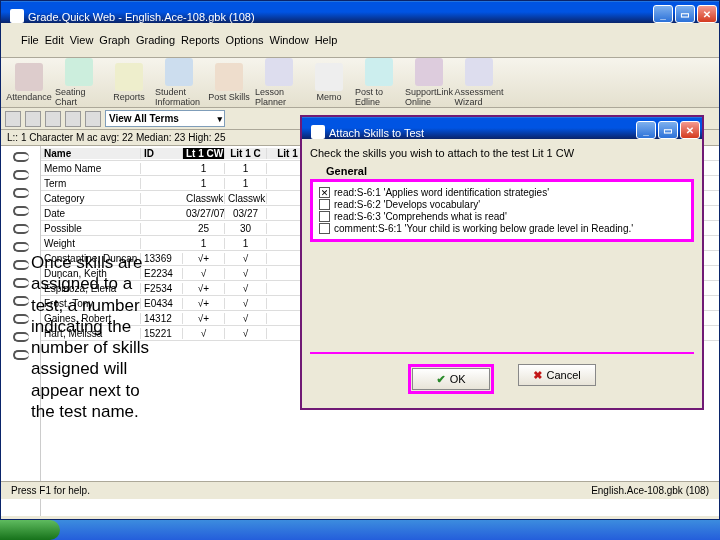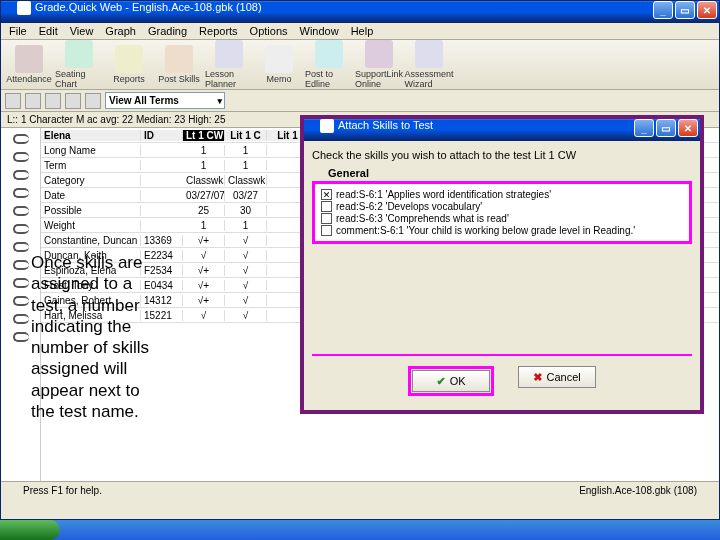--- a/index.html
+++ b/index.html
@@ -1,47 +1,47 @@
 <!DOCTYPE html>
 <html><head>
 <meta charset="utf-8">
 <style>
   * { margin: 0; padding: 0; box-sizing: border-box; font-family: Tahoma, sans-serif; }
   body { width: 720px; height: 540px; background: #3a6ea5; overflow: hidden; position: relative; }
   .window { position: absolute; background: #ece9d8; border: 1px solid #0a246a; }
-  .titlebar { height: 22px; background: linear-gradient(to bottom, #3c8cde 0%, #0054e3 5%, #0054e3 50%, #0a246a 100%); display: flex; align-items: flex-start; color: #fff; font-size: 11px; padding-left: 16px; }
+  .titlebar { height: 22px; background: linear-gradient(to bottom, #3c8cde 0%, #0054e3 5%, #0054e3 50%, #0a246a 100%); display: flex; align-items: flex-end; color: #fff; font-size: 11px; padding-left: 9px; }
   .titlebar .icon-app { width: 14px; height: 14px; background: #fff; border-radius: 2px; margin-right: 4px; }
   .titlebar .spacer { flex: 1; }
   .winbtn { width: 20px; height: 18px; margin-right: 2px; border: 1px solid #fff; border-radius: 3px; display:flex; align-items:center; justify-content:center; color:#fff; font-size:10px; font-weight:bold; }
   .btn-min,.btn-max{ background: linear-gradient(#7eb0ee,#2b71d8);} .btn-close{ background: linear-gradient(#f49a8f,#d43a1f);}
-  .menubar { height: 17px; background:#ece9d8; display:flex; align-items:center; font-size:11px; padding-left:8px; gap:12px; border-bottom:1px solid #aca899;}
+  .menubar { height: 35px; background:#ece9d8; display:flex; align-items:center; font-size:11px; padding-left:20px; gap:6px; border-bottom:1px solid #aca899;}
   .menubar span{ cursor:default;}
   .toolbar-big { height: 50px; background:linear-gradient(#f6f4ec,#e4e0ce); display:flex; align-items:center; padding:2px 4px; gap:2px; border-bottom:1px solid #aca899;}
   .tbtn { width:48px; display:flex; flex-direction:column; align-items:center; font-size:9px; color:#333; gap:1px; }
   .tbtn .bigicon{ width:28px; height:28px; border-radius:3px; }
   .toolbar-small{ height:22px; background:#ece9d8; display:flex; align-items:center; padding:2px 4px; gap:4px; border-bottom:1px solid #aca899; font-size:10px;font-weight:bold;}
   .smicon{ width:16px; height:16px; background:#ddd; border:1px solid #999;}
   .combo{ height:17px; border:1px solid #7f9db9; background:#fff; display:flex; align-items:center; padding:0 14px 0 3px; font-size:10px; position:relative;}
   .combo::after{ content:"▾"; position:absolute; right:2px; font-size:9px; color:#000;}
   .statline{ height:16px; background:#ece9d8; font-size:10px; display:flex; align-items:center; padding-left:6px; border-bottom:1px solid #aca899;}
   .sheet-area{ position:relative; background:#fff; height:370px; display:flex;}
   .binder{ width:40px; background:#fff; border-right:1px solid #ccc; display:flex; flex-direction:column; align-items:center; padding-top:6px; gap:8px;}
   .ring{ width:16px; height:10px; border:2px solid #555; border-radius:8px; border-right:none;}
   .grid{ flex:1; font-size:10px; }
   .grow{ display:flex; border-bottom:1px solid #ddd; height:15px; align-items:center;}
   .gcell{ padding:0 3px; border-right:1px solid #ddd; overflow:hidden; white-space:nowrap;}
   .c-name{ width:100px;} .c-id{width:42px;} .c-t{width:42px; text-align:center;}
   .hdr .gcell{ background:#eee; font-weight:bold;}
   .hdr .sel{ background:#000; color:#fff;}
   .overlay-text{ position:absolute; left:30px; top:215px; font-family: Georgia, serif; font-size:17px; color:#000; line-height:1.25;margin-top:36px; }
-  .statusbar{ position:absolute; bottom:20px; left:0; right:0; height:18px; background:#ece9d8; border-top:1px solid #aca899; display:flex; align-items:center; font-size:10px; padding:0 22px; justify-content:space-between;}
+  .statusbar{ position:absolute; bottom:20px; left:0; right:0; height:18px; background:#ece9d8; border-top:1px solid #aca899; display:flex; align-items:center; font-size:10px; padding:0 10px; justify-content:space-between;}
   .taskbar{ position:absolute; bottom:0; left:0; right:0; height:20px; background:linear-gradient(#3c8cde,#245edb);}
   .start{ width:60px; height:100%; background:linear-gradient(#5fbb5f,#16721a); border-radius:0 10px 10px 0;}
 
-  .dialog{ left:300px; top:115px; width:404px; border:4px solid #701a75;}
+  .dialog{ left:300px; top:115px; width:404px; border:2px solid #701a75;}
   .dialog .body{ background:#ece9d8; padding:8px; font-size:11px;}
   .fieldset-label{ font-weight:bold; margin:6px 16px 2px;}
   .skill-box{ border:3px solid #f0f; padding:4px 6px; background:#fff;}
   .skill-row{ display:flex; align-items:center; gap:4px; font-size:10px; margin:1px 0;}
   .chk{ width:11px; height:11px; border:1px solid #555; background:#fff; display:flex; align-items:center; justify-content:center; font-size:9px;}
   .dlg-btns{ display:flex; justify-content:center; gap:24px; padding:10px 0 6px; border-top:2px solid #f0f; margin-top:110px;}
   .btn{ width:78px; height:22px; border:1px solid #888; background:linear-gradient(#fff,#e8e4d8); font-size:11px; display:flex; align-items:center; justify-content:center; gap:4px;}
   .btn .mk{ font-weight:bold;}
   .ok-outline{ border:3px solid #f0f; padding:1px;}
   .check{ color:#2a8a2a;} .cross{ color:#c21717;}
@@ -78,20 +78,24 @@
         </div>
         <div class="tbtn">
           <div class="bigicon" style="background:#ced"></div>
           <span>Seating Chart</span>
         </div>
         <div class="tbtn">
           <div class="bigicon" style="background:#eec"></div>
           <span>Reports</span>
         </div>
         <div class="tbtn">
+          <div class="bigicon" style="background:#cde"></div>
+          <span>Student Information</span>
+        </div>
+        <div class="tbtn">
           <div class="bigicon" style="background:#edc"></div>
           <span>Post Skills</span>
         </div>
         <div class="tbtn">
           <div class="bigicon" style="background:#dde"></div>
           <span>Lesson Planner</span>
         </div>
         <div class="tbtn">
           <div class="bigicon" style="background:#eee"></div>
           <span>Memo</span>
@@ -133,28 +137,28 @@
           <div class="ring"></div>
           <div class="ring"></div>
           <div class="ring"></div>
           <div class="ring"></div>
           <div class="ring"></div>
           <div class="ring"></div>
           <div class="ring"></div>
       </div>
       <div class="grid" id="grid">
           <div class="grow hdr">
-            <div class="gcell c-name">Elena</div>
+            <div class="gcell c-name">Name</div>
             <div class="gcell c-id">ID</div>
             <div class="gcell c-t sel">Lt 1 CW</div>
             <div class="gcell c-t">Lit 1 C</div>
             <div class="gcell c-t">Lit 1</div>
           </div>
           <div class="grow">
-            <div class="gcell c-name">Long Name</div>
+            <div class="gcell c-name">Memo Name</div>
             <div class="gcell c-id"></div>
             <div class="gcell c-t">1</div>
             <div class="gcell c-t">1</div>
             <div class="gcell c-t"></div>
           </div>
           <div class="grow">
             <div class="gcell c-name">Term</div>
             <div class="gcell c-id"></div>
             <div class="gcell c-t">1</div>
             <div class="gcell c-t">1</div>

